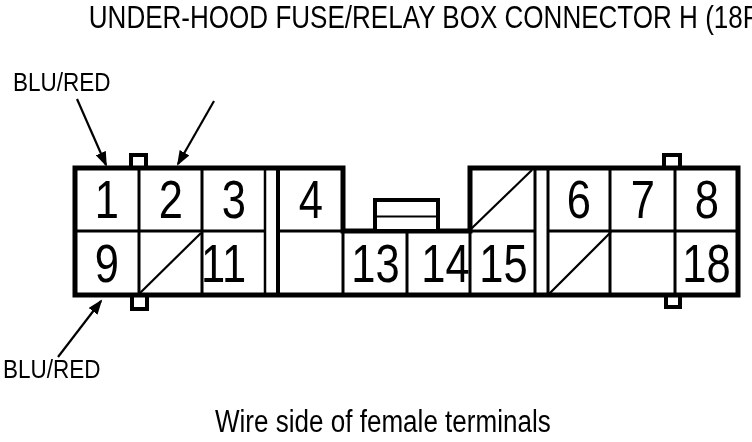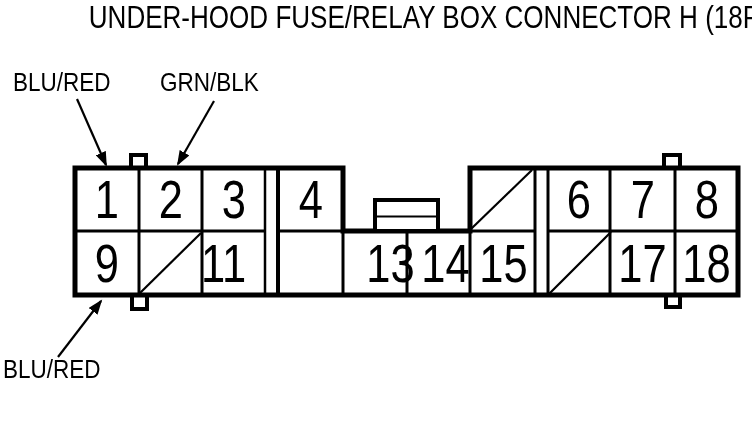--- a/index.html
+++ b/index.html
@@ -36,23 +36,20 @@
 <body>
 
 <div class="page">
 
   <div class="page-title">
     <span class="tx">UNDER-HOOD FUSE/RELAY BOX CONNECTOR H (18P)</span>
   </div>
 
   <div class="wire-label" style="left:13px;top:70px;">
     <span class="tx">BLU/RED</span>
-  </div>
-  <div class="wire-label" style="left:160px;top:70px;">
-    <span class="tx">GRN/BLK</span>
   </div>
   <div class="wire-label" style="left:3px;top:357px;">
     <span class="tx">BLU/RED</span>
   </div>
 
   <svg width="752" height="442" viewBox="0 0 752 442">
     <defs>
       <marker id="ah" markerUnits="userSpaceOnUse" markerWidth="16" markerHeight="11" refX="13" refY="5.5" orient="auto">
         <path d="M0,0 L15,5.5 L0,11 Z" fill="#000"></path>
       </marker>
@@ -134,33 +131,33 @@
 
   <div class="cell r2" style="left:75px;width:64px">
       <span class="digit">9</span>
     </div>
   <div class="cell r2" style="left:139px;width:63px">
       <span class="digit"></span>
     </div>
   <div class="cell r2" style="left:202px;width:44px">
       <span class="digit">11</span>
     </div>
-  <div class="cell r2" style="left:358px;width:64px">
+  <div class="cell r2" style="left:343px;width:64px">
       <span class="digit">13</span>
     </div>
   <div class="cell r2" style="left:407px;width:77px">
       <span class="digit">14</span>
     </div>
   <div class="cell r2" style="left:470px;width:67px">
       <span class="digit">15</span>
     </div>
   <div class="cell r2" style="left:548px;width:62px">
       <span class="digit"></span>
     </div>
-  <div class="cell r2" style="left:610px;width:65px">
-      <span class="digit">17</span>
-    </div>
   <div class="cell r2" style="left:675px;width:63px">
       <span class="digit">18</span>
     </div>
 
+  <div class="caption">
+    <span class="tx">Wire side of female terminals</span>
+  </div>
 
 </div>
 
 </body></html>

